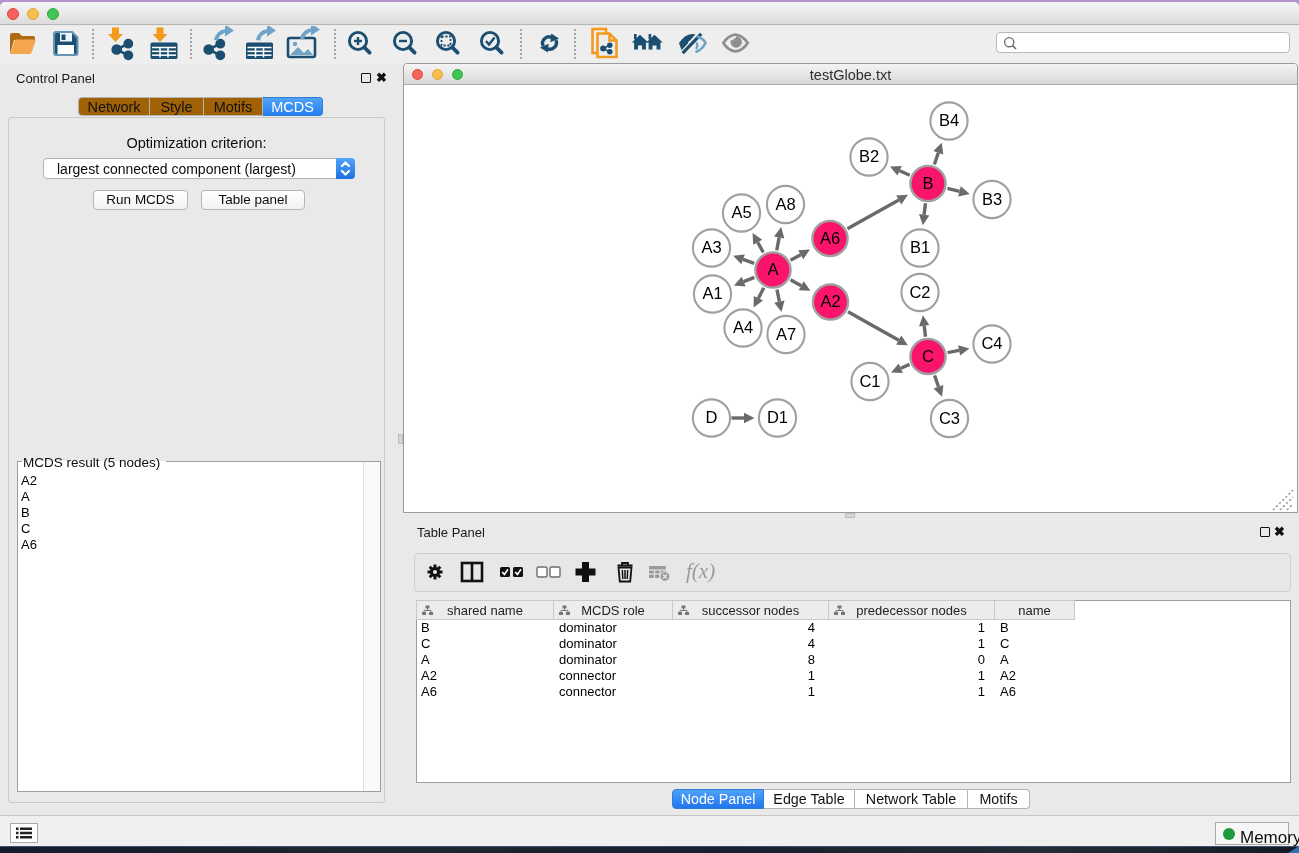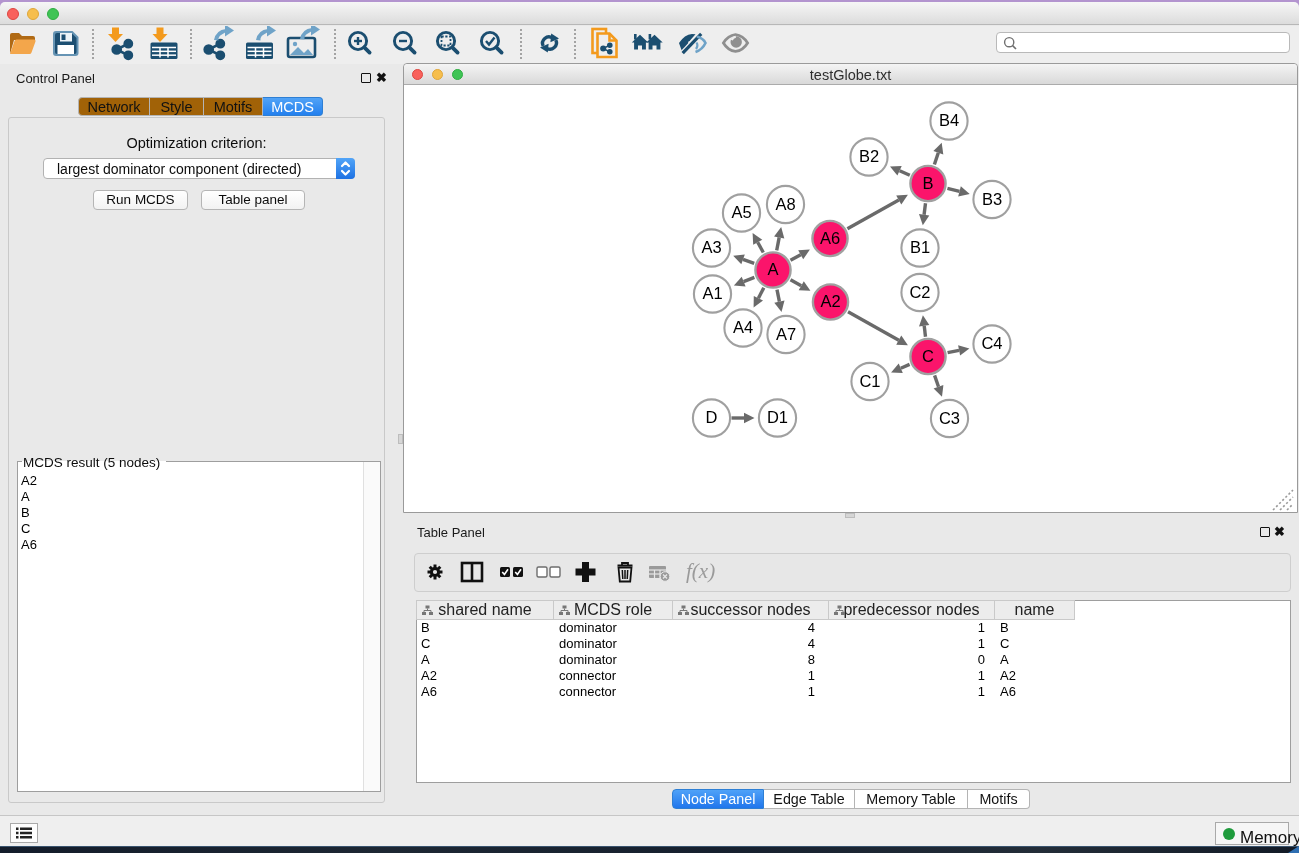--- a/index.html
+++ b/index.html
@@ -59,21 +59,21 @@
 #gwin-title .t-grn { left:48px; top:5px; width:11px; height:11px; background:#3fc455; border:0.5px solid #2fad42;}
 #gwin-title .t-title { left:0; top:3px; width:100%; text-align:center; font-size:14.5px; color:#2e2e2e; }
 #split-v { left:398px; top:434px; width:5px; height:10px; background:#d6d6d6; border:1px solid #bdbdbd; }
 #split-h { left:845px; top:513px; width:10px; height:5px; background:#d6d6d6; border:1px solid #bdbdbd; }
 
 #tp-title { left:417px; top:525px; font-size:13px; color:#1a1a1a; }
 #tp-toolbar { left:414px; top:553px; width:877px; height:39px; background:#e7e7e7;
   border:1px solid #cecece; border-radius:4px; }
 #tp-table { left:416px; top:600px; width:875px; height:183px; background:#fff; border:1px solid #9e9e9e; }
 .th { top:600px; height:20px; background:#ececec; border:1px solid #c9c9c9; border-left:none;
-  font-size:16px; color:#222; display:flex; align-items:center; justify-content:center; }
+  font-size:13px; color:#222; display:flex; align-items:center; justify-content:center; }
 .td { height:16px; font-size:13px; line-height:16px; color:#000; }
 
 #btabs { left:672px; top:789px; height:20px; display:flex; font-size:14.3px; }
 #btabs .seg { background:#fff; border:1px solid #b4b4b4; border-left:none;
   display:flex; align-items:center; justify-content:center; color:#121212; }
 #btabs .seg:first-child { border-left:1px solid #b4b4b4; border-radius:4px 0 0 4px; }
 #btabs .seg:last-child { border-radius:0 4px 4px 0;text-align:center; }
 #btabs .seg.sel { background:linear-gradient(#4fa2f8,#2076ec); color:#fff; border-color:#2e7fd4; }
 
 #statusbar { left:0; top:815px; width:1299px; height:31px; background:#efefef; border-top:1px solid #c6c6c6; }
@@ -235,21 +235,21 @@
 <div class="abs x-btn" style="left:376px;top:70px">✖</div>
 <div id="cp-panel" class="abs"></div>
 <div class="abs tabseg" style="left:78px">
 <div class="seg" style="width:72px">Network</div>
 <div class="seg" style="width:54px">Style</div>
 <div class="seg" style="width:59px">Motifs</div>
 <div class="seg sel" style="width:60px">MCDS</div>
   </div>
 <div id="opt-label" class="abs">Optimization criterion:</div>
 <div id="dropdown" class="abs">
-    <div class="abs dtext">largest dominator component (directed)</div>
+    <div class="abs dtext">largest connected component (largest)</div>
 <div class="abs stepper"><svg width="19" height="21" viewBox="0 0 19 21">
 <path d="M6 8 L9.5 4.5 L13 8" fill="none" stroke="#fff" stroke-width="2.2" stroke-linecap="round" stroke-linejoin="round"></path>
         <path d="M6 13 L9.5 16.5 L13 13" fill="none" stroke="#fff" stroke-width="2.2" stroke-linecap="round" stroke-linejoin="round"></path>
       </svg></div>
   </div>
 <div class="abs btn" style="left:93px;top:190px;width:95px">Run MCDS</div>
 <div class="abs btn" style="left:201px;top:190px;width:104px">Table panel</div>
 <div id="mcds-box" class="abs"></div>
 <div id="mcds-topline-l" class="abs"></div>
 <div id="mcds-topline-r" class="abs"></div>
@@ -454,21 +454,21 @@
 <div class="abs td" style="left:829px;width:156px;top:668px;text-align:right">1</div>
 <div class="abs td" style="left:1000px;top:668px">A2</div>
 <div class="abs td" style="left:421px;top:684px">A6</div>
 <div class="abs td" style="left:559px;top:684px">connector</div>
 <div class="abs td" style="left:673px;width:142px;top:684px;text-align:right">1</div>
 <div class="abs td" style="left:829px;width:156px;top:684px;text-align:right">1</div>
 <div class="abs td" style="left:1000px;top:684px">A6</div>
 <div id="btabs" class="abs">
 <div class="seg sel" style="width:92px">Node Panel</div>
 <div class="seg" style="width:91px">Edge Table</div>
-<div class="seg" style="width:113px">Memory Table</div>
+<div class="seg" style="width:113px">Network Table</div>
 <div class="seg" style="width:62px">Motifs</div>
   </div>
 <div id="statusbar" class="abs"></div>
 <div id="list-btn" class="abs"><svg width="26" height="18" viewBox="0 0 26 18">
 <g fill="#222">
         <rect x="5" y="3.5" width="2.5" height="2.5"></rect>
         <rect x="9" y="3.5" width="12" height="2.5"></rect>
 <rect x="5" y="7.75" width="2.5" height="2.5"></rect>
         <rect x="9" y="7.75" width="12" height="2.5"></rect>
 <rect x="5" y="12" width="2.5" height="2.5"></rect>

